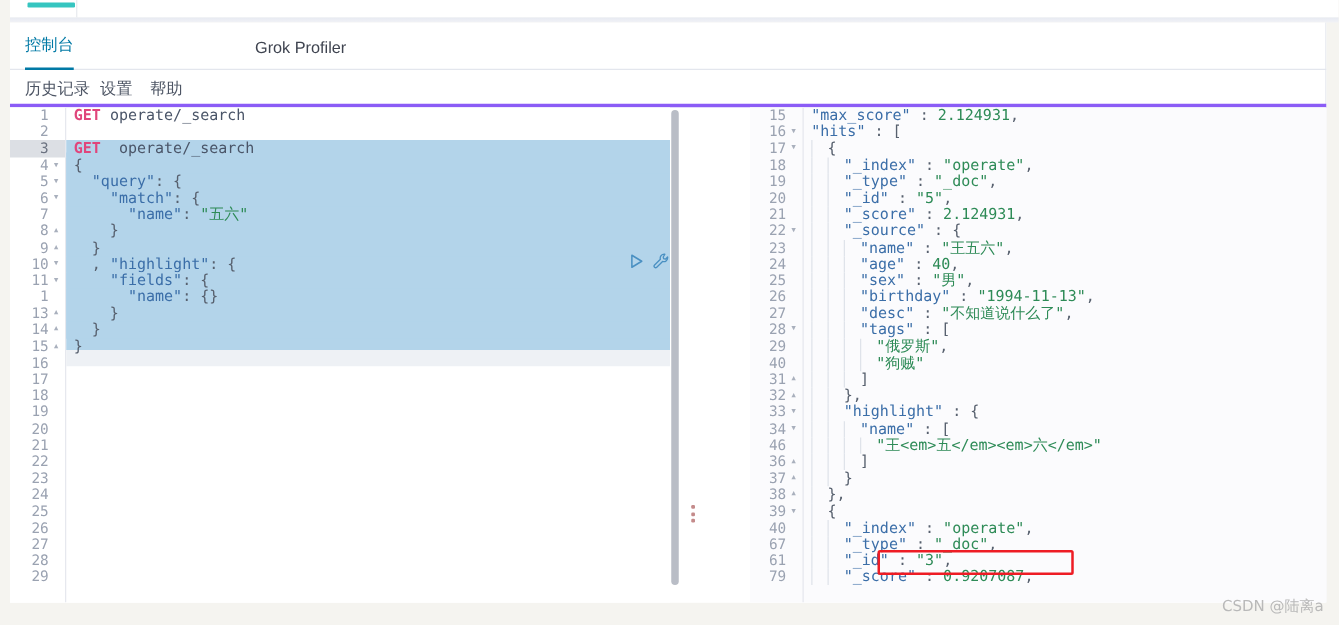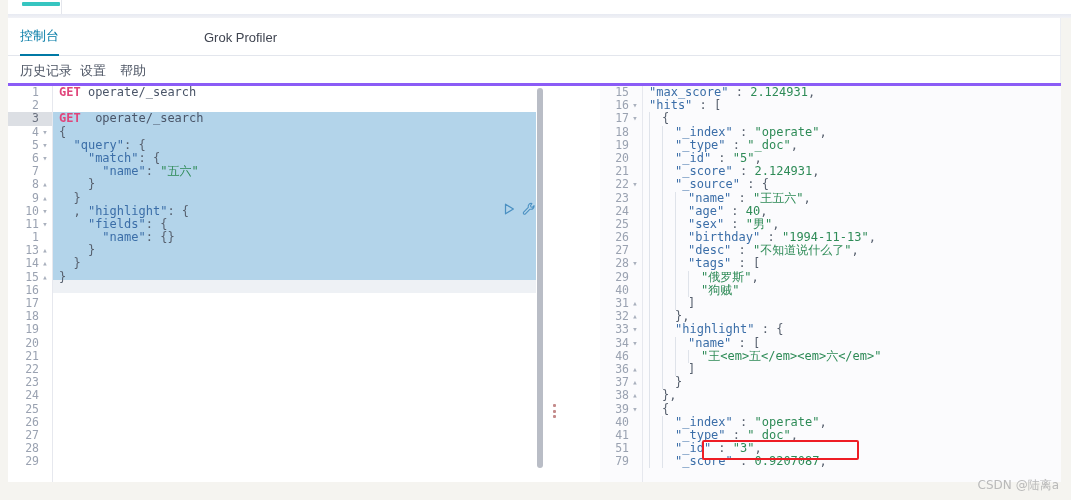--- a/index.html
+++ b/index.html
@@ -363,22 +363,22 @@
             <div class="gline">31<span class="fold">▴</span></div>
             <div class="gline">32<span class="fold">▴</span></div>
             <div class="gline">33<span class="fold">▾</span></div>
             <div class="gline">34<span class="fold">▾</span></div>
             <div class="gline">46</div>
             <div class="gline">36<span class="fold">▴</span></div>
             <div class="gline">37<span class="fold">▴</span></div>
             <div class="gline">38<span class="fold">▴</span></div>
             <div class="gline">39<span class="fold">▾</span></div>
             <div class="gline">40</div>
-            <div class="gline">41</div>
-            <div class="gline">51</div>
+            <div class="gline">67</div>
+            <div class="gline">61</div>
             <div class="gline">79</div>
           </div>
         <div class="code" id="right-code"><div class="cline"><span class="k-key">"max_score"</span><span class="k-punct"> : </span><span class="k-num">2.124931</span><span class="k-punct">,</span></div><div class="cline"><span class="k-key">"hits"</span><span class="k-punct"> : [</span></div><div class="cline" style="padding-left: 19px;"><span style="position: absolute; top: 0px; bottom: 0px; width: 1px; background: rgb(223, 227, 234); left: 6px;"></span><span class="k-punct">{</span></div><div class="cline" style="padding-left: 32px;"><span style="position: absolute; top: 0px; bottom: 0px; width: 1px; background: rgb(223, 227, 234); left: 6px;"></span><span style="position: absolute; top: 0px; bottom: 0px; width: 1px; background: rgb(223, 227, 234); left: 19px;"></span><span class="k-key">"_index"</span><span class="k-punct"> : </span><span class="k-str">"operate"</span><span class="k-punct">,</span></div><div class="cline" style="padding-left: 32px;"><span style="position: absolute; top: 0px; bottom: 0px; width: 1px; background: rgb(223, 227, 234); left: 6px;"></span><span style="position: absolute; top: 0px; bottom: 0px; width: 1px; background: rgb(223, 227, 234); left: 19px;"></span><span class="k-key">"_type"</span><span class="k-punct"> : </span><span class="k-str">"_doc"</span><span class="k-punct">,</span></div><div class="cline" style="padding-left: 32px;"><span style="position: absolute; top: 0px; bottom: 0px; width: 1px; background: rgb(223, 227, 234); left: 6px;"></span><span style="position: absolute; top: 0px; bottom: 0px; width: 1px; background: rgb(223, 227, 234); left: 19px;"></span><span class="k-key">"_id"</span><span class="k-punct"> : </span><span class="k-str">"5"</span><span class="k-punct">,</span></div><div class="cline" style="padding-left: 32px;"><span style="position: absolute; top: 0px; bottom: 0px; width: 1px; background: rgb(223, 227, 234); left: 6px;"></span><span style="position: absolute; top: 0px; bottom: 0px; width: 1px; background: rgb(223, 227, 234); left: 19px;"></span><span class="k-key">"_score"</span><span class="k-punct"> : </span><span class="k-num">2.124931</span><span class="k-punct">,</span></div><div class="cline" style="padding-left: 32px;"><span style="position: absolute; top: 0px; bottom: 0px; width: 1px; background: rgb(223, 227, 234); left: 6px;"></span><span style="position: absolute; top: 0px; bottom: 0px; width: 1px; background: rgb(223, 227, 234); left: 19px;"></span><span class="k-key">"_source"</span><span class="k-punct"> : {</span></div><div class="cline" style="padding-left: 45px;"><span style="position: absolute; top: 0px; bottom: 0px; width: 1px; background: rgb(223, 227, 234); left: 6px;"></span><span style="position: absolute; top: 0px; bottom: 0px; width: 1px; background: rgb(223, 227, 234); left: 19px;"></span><span style="position: absolute; top: 0px; bottom: 0px; width: 1px; background: rgb(223, 227, 234); left: 32px;"></span><span class="k-key">"name"</span><span class="k-punct"> : </span><span class="k-str">"王五六"</span><span class="k-punct">,</span></div><div class="cline" style="padding-left: 45px;"><span style="position: absolute; top: 0px; bottom: 0px; width: 1px; background: rgb(223, 227, 234); left: 6px;"></span><span style="position: absolute; top: 0px; bottom: 0px; width: 1px; background: rgb(223, 227, 234); left: 19px;"></span><span style="position: absolute; top: 0px; bottom: 0px; width: 1px; background: rgb(223, 227, 234); left: 32px;"></span><span class="k-key">"age"</span><span class="k-punct"> : </span><span class="k-num">40</span><span class="k-punct">,</span></div><div class="cline" style="padding-left: 45px;"><span style="position: absolute; top: 0px; bottom: 0px; width: 1px; background: rgb(223, 227, 234); left: 6px;"></span><span style="position: absolute; top: 0px; bottom: 0px; width: 1px; background: rgb(223, 227, 234); left: 19px;"></span><span style="position: absolute; top: 0px; bottom: 0px; width: 1px; background: rgb(223, 227, 234); left: 32px;"></span><span class="k-key">"sex"</span><span class="k-punct"> : </span><span class="k-str">"男"</span><span class="k-punct">,</span></div><div class="cline" style="padding-left: 45px;"><span style="position: absolute; top: 0px; bottom: 0px; width: 1px; background: rgb(223, 227, 234); left: 6px;"></span><span style="position: absolute; top: 0px; bottom: 0px; width: 1px; background: rgb(223, 227, 234); left: 19px;"></span><span style="position: absolute; top: 0px; bottom: 0px; width: 1px; background: rgb(223, 227, 234); left: 32px;"></span><span class="k-key">"birthday"</span><span class="k-punct"> : </span><span class="k-str">"1994-11-13"</span><span class="k-punct">,</span></div><div class="cline" style="padding-left: 45px;"><span style="position: absolute; top: 0px; bottom: 0px; width: 1px; background: rgb(223, 227, 234); left: 6px;"></span><span style="position: absolute; top: 0px; bottom: 0px; width: 1px; background: rgb(223, 227, 234); left: 19px;"></span><span style="position: absolute; top: 0px; bottom: 0px; width: 1px; background: rgb(223, 227, 234); left: 32px;"></span><span class="k-key">"desc"</span><span class="k-punct"> : </span><span class="k-str">"不知道说什么了"</span><span class="k-punct">,</span></div><div class="cline" style="padding-left: 45px;"><span style="position: absolute; top: 0px; bottom: 0px; width: 1px; background: rgb(223, 227, 234); left: 6px;"></span><span style="position: absolute; top: 0px; bottom: 0px; width: 1px; background: rgb(223, 227, 234); left: 19px;"></span><span style="position: absolute; top: 0px; bottom: 0px; width: 1px; background: rgb(223, 227, 234); left: 32px;"></span><span class="k-key">"tags"</span><span class="k-punct"> : [</span></div><div class="cline" style="padding-left: 58px;"><span style="position: absolute; top: 0px; bottom: 0px; width: 1px; background: rgb(223, 227, 234); left: 6px;"></span><span style="position: absolute; top: 0px; bottom: 0px; width: 1px; background: rgb(223, 227, 234); left: 19px;"></span><span style="position: absolute; top: 0px; bottom: 0px; width: 1px; background: rgb(223, 227, 234); left: 32px;"></span><span style="position: absolute; top: 0px; bottom: 0px; width: 1px; background: rgb(223, 227, 234); left: 45px;"></span><span class="k-str">"俄罗斯"</span><span class="k-punct">,</span></div><div class="cline" style="padding-left: 58px;"><span style="position: absolute; top: 0px; bottom: 0px; width: 1px; background: rgb(223, 227, 234); left: 6px;"></span><span style="position: absolute; top: 0px; bottom: 0px; width: 1px; background: rgb(223, 227, 234); left: 19px;"></span><span style="position: absolute; top: 0px; bottom: 0px; width: 1px; background: rgb(223, 227, 234); left: 32px;"></span><span style="position: absolute; top: 0px; bottom: 0px; width: 1px; background: rgb(223, 227, 234); left: 45px;"></span><span class="k-str">"狗贼"</span></div><div class="cline" style="padding-left: 45px;"><span style="position: absolute; top: 0px; bottom: 0px; width: 1px; background: rgb(223, 227, 234); left: 6px;"></span><span style="position: absolute; top: 0px; bottom: 0px; width: 1px; background: rgb(223, 227, 234); left: 19px;"></span><span style="position: absolute; top: 0px; bottom: 0px; width: 1px; background: rgb(223, 227, 234); left: 32px;"></span><span class="k-punct">]</span></div><div class="cline" style="padding-left: 32px;"><span style="position: absolute; top: 0px; bottom: 0px; width: 1px; background: rgb(223, 227, 234); left: 6px;"></span><span style="position: absolute; top: 0px; bottom: 0px; width: 1px; background: rgb(223, 227, 234); left: 19px;"></span><span class="k-punct">},</span></div><div class="cline" style="padding-left: 32px;"><span style="position: absolute; top: 0px; bottom: 0px; width: 1px; background: rgb(223, 227, 234); left: 6px;"></span><span style="position: absolute; top: 0px; bottom: 0px; width: 1px; background: rgb(223, 227, 234); left: 19px;"></span><span class="k-key">"highlight"</span><span class="k-punct"> : {</span></div><div class="cline" style="padding-left: 45px;"><span style="position: absolute; top: 0px; bottom: 0px; width: 1px; background: rgb(223, 227, 234); left: 6px;"></span><span style="position: absolute; top: 0px; bottom: 0px; width: 1px; background: rgb(223, 227, 234); left: 19px;"></span><span style="position: absolute; top: 0px; bottom: 0px; width: 1px; background: rgb(223, 227, 234); left: 32px;"></span><span class="k-key">"name"</span><span class="k-punct"> : [</span></div><div class="cline" style="padding-left: 58px;"><span style="position: absolute; top: 0px; bottom: 0px; width: 1px; background: rgb(223, 227, 234); left: 6px;"></span><span style="position: absolute; top: 0px; bottom: 0px; width: 1px; background: rgb(223, 227, 234); left: 19px;"></span><span style="position: absolute; top: 0px; bottom: 0px; width: 1px; background: rgb(223, 227, 234); left: 32px;"></span><span style="position: absolute; top: 0px; bottom: 0px; width: 1px; background: rgb(223, 227, 234); left: 45px;"></span><span class="k-str">"王&lt;em&gt;五&lt;/em&gt;&lt;em&gt;六&lt;/em&gt;"</span></div><div class="cline" style="padding-left: 45px;"><span style="position: absolute; top: 0px; bottom: 0px; width: 1px; background: rgb(223, 227, 234); left: 6px;"></span><span style="position: absolute; top: 0px; bottom: 0px; width: 1px; background: rgb(223, 227, 234); left: 19px;"></span><span style="position: absolute; top: 0px; bottom: 0px; width: 1px; background: rgb(223, 227, 234); left: 32px;"></span><span class="k-punct">]</span></div><div class="cline" style="padding-left: 32px;"><span style="position: absolute; top: 0px; bottom: 0px; width: 1px; background: rgb(223, 227, 234); left: 6px;"></span><span style="position: absolute; top: 0px; bottom: 0px; width: 1px; background: rgb(223, 227, 234); left: 19px;"></span><span class="k-punct">}</span></div><div class="cline" style="padding-left: 19px;"><span style="position: absolute; top: 0px; bottom: 0px; width: 1px; background: rgb(223, 227, 234); left: 6px;"></span><span class="k-punct">},</span></div><div class="cline" style="padding-left: 19px;"><span style="position: absolute; top: 0px; bottom: 0px; width: 1px; background: rgb(223, 227, 234); left: 6px;"></span><span class="k-punct">{</span></div><div class="cline" style="padding-left: 32px;"><span style="position: absolute; top: 0px; bottom: 0px; width: 1px; background: rgb(223, 227, 234); left: 6px;"></span><span style="position: absolute; top: 0px; bottom: 0px; width: 1px; background: rgb(223, 227, 234); left: 19px;"></span><span class="k-key">"_index"</span><span class="k-punct"> : </span><span class="k-str">"operate"</span><span class="k-punct">,</span></div><div class="cline" style="padding-left: 32px;"><span style="position: absolute; top: 0px; bottom: 0px; width: 1px; background: rgb(223, 227, 234); left: 6px;"></span><span style="position: absolute; top: 0px; bottom: 0px; width: 1px; background: rgb(223, 227, 234); left: 19px;"></span><span class="k-key">"_type"</span><span class="k-punct"> : </span><span class="k-str">"_doc"</span><span class="k-punct">,</span></div><div class="cline" style="padding-left: 32px;"><span style="position: absolute; top: 0px; bottom: 0px; width: 1px; background: rgb(223, 227, 234); left: 6px;"></span><span style="position: absolute; top: 0px; bottom: 0px; width: 1px; background: rgb(223, 227, 234); left: 19px;"></span><span class="k-key">"_id"</span><span class="k-punct"> : </span><span class="k-str">"3"</span><span class="k-punct">,</span></div><div class="cline" style="padding-left: 32px;"><span style="position: absolute; top: 0px; bottom: 0px; width: 1px; background: rgb(223, 227, 234); left: 6px;"></span><span style="position: absolute; top: 0px; bottom: 0px; width: 1px; background: rgb(223, 227, 234); left: 19px;"></span><span class="k-key">"_score"</span><span class="k-punct"> : </span><span class="k-num">0.9207087</span><span class="k-punct">,</span></div></div>
       </div>
 
       <div class="annot-box"></div>
 
     </div>
   </div>
 

